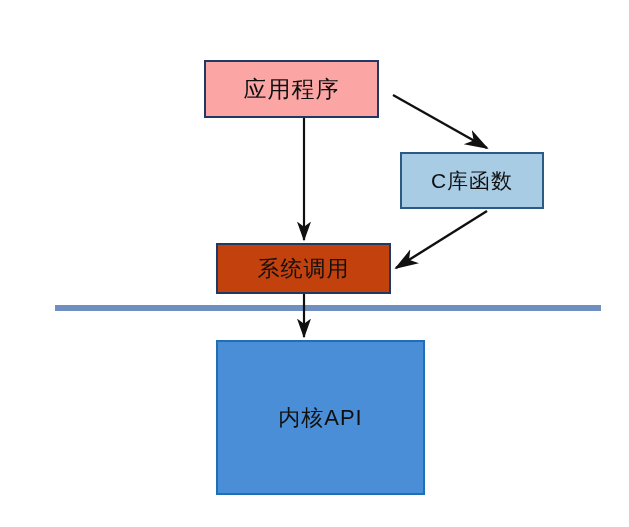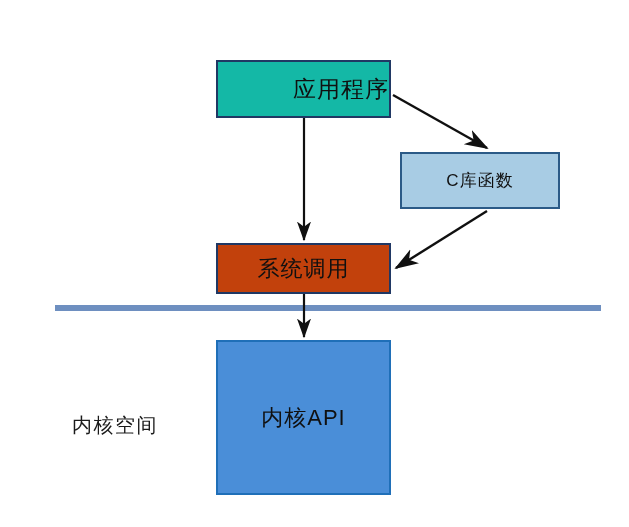--- a/index.html
+++ b/index.html
@@ -25,51 +25,50 @@
     display: flex;
     align-items: center;
     justify-content: center;
     border: 2px solid #1f3864;
     color: #101010;
     letter-spacing: 1px;
     text-align: center;
     z-index: 3;
   }
   .node-app {
-    left: 216px;
+    left: 204px;
     top: 60px;
     width: 175px;
     height: 58px;
-    background: #14b8a6;
+    background: #fca5a5;
     border-color: #203864;
     font-size: 23px;
-    justify-content: flex-end;
   }
   .node-clib {
     left: 400px;
     top: 152px;
-    width: 160px;
+    width: 144px;
     height: 57px;
     background: #a8cce4;
     border-color: #2b5a87;
-    font-size: 17px;
+    font-size: 21px;
   }
   .node-syscall {
     left: 216px;
     top: 243px;
     width: 175px;
     height: 51px;
     background: #c2410c;
     border-color: #203864;
     font-size: 22px;
   }
   .node-kernel {
     left: 216px;
     top: 340px;
-    width: 175px;
+    width: 209px;
     height: 155px;
     background: #4a8ed8;
     border-color: #1f6fb8;
     font-size: 22px;
   }
   .zone-label {
     position: absolute;
     color: #1a1a1a;
     font-size: 20px;
     letter-spacing: 1.5px;
@@ -104,21 +103,20 @@
   }
 </style>
 </head>
 <body>
 
 <div id="canvas">
 
   <div id="divider"></div>
 
 
-  <div class="zone-label zone-kernel">内核空间</div>
 
   <svg id="edges" viewBox="0 0 629 527" xmlns="http://www.w3.org/2000/svg">
     <defs>
       <marker id="arrowhead" markerWidth="10" markerHeight="10" refX="8.4" refY="3.2" orient="auto" markerUnits="strokeWidth">
         <path d="M0,0 L9,3.2 L0,6.4 L2.4,3.2 Z" fill="#101010"></path>
       </marker>
       <marker id="arrowhead-thin" markerWidth="11" markerHeight="11" refX="9.2" refY="3.4" orient="auto" markerUnits="strokeWidth">
         <path d="M0,0 L10,3.4 L0,6.8 L2.8,3.4 Z" fill="#101010"></path>
       </marker>
     </defs>

